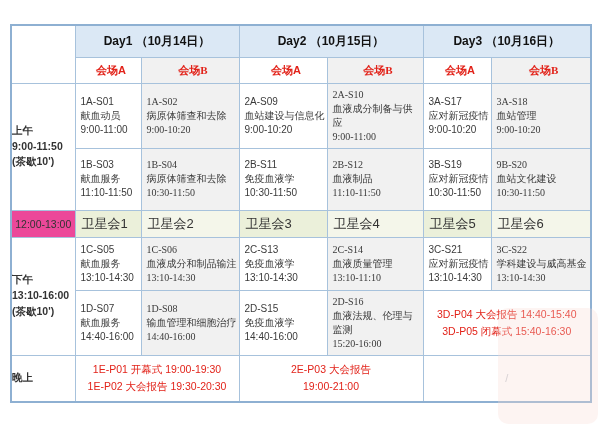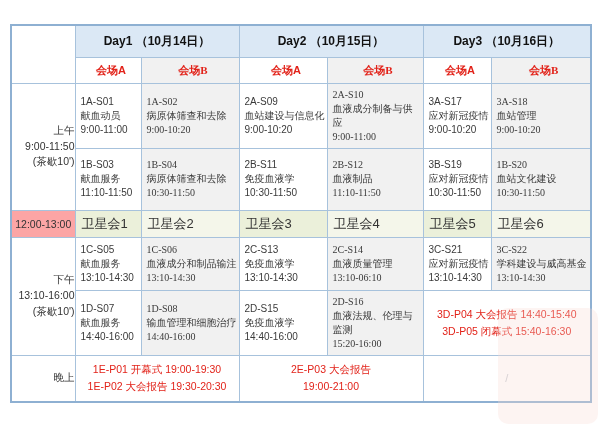--- a/index.html
+++ b/index.html
@@ -11,26 +11,26 @@
     border-collapse:collapse;table-layout:fixed;
     position:absolute;left:10px;top:24px;width:580px;
     border:2px solid #8eb0d2;
     background:#fff;
   }
   td{border:1px solid #a7c2dc;padding:0;vertical-align:middle;overflow:hidden;}
   .day-h{background:#dbe8f5;font-weight:bold;font-size:12px;color:#111;text-align:center;}
   .venue{font-weight:bold;font-size:11px;color:#e2231a;text-align:center;padding:4px 0 4px 6px;background:#fff;}
   .gb{background:#f1f1f1;font-family:Liberation Serif, serif;}
   .corner{background:#fff;}
-  .tl{font-size:10.5px;color:#333;text-align:right;line-height:1.5;background:#fff;}
+  .tl{font-size:10.5px;color:#333;text-align:left;line-height:1.5;background:#fff;font-weight:bold;}
   .sess{font-size:10px;color:#3a3a3a;line-height:1.4;padding:4px 2px 4px 5px;text-align:left;vertical-align:middle;}
   .sess div{white-space:normal;}
   .sat{font-size:13px;color:#333;text-align:left;padding:4px 0 4px 6px;background:#ebf0da;}
   .sat.b{background:#f4f6ea;}
-  .lunch{background:#fca5a5;font-size:10.5px;color:#333;text-align:center;}
+  .lunch{background:#ec4899;font-size:10.5px;color:#333;text-align:center;}
   .red-cell{color:#e2231a;font-size:10.5px;text-align:center;line-height:1.6;background:#fff;margin-left:20px;}
   .slash-cell{color:#c9ced4;font-size:11px;text-align:center;background:#fff;}
   .watermark{
     position:absolute;right:2px;bottom:0;width:100px;height:116px;
     background:rgba(247,217,211,0.30);border-radius:10px;pointer-events:none;z-index:3;
   }
 </style>
 </head>
 <body>
 
@@ -120,21 +120,21 @@
       <div>2B-S12</div>
       <div>血液制品</div>
       <div>11:10-11:50</div>
     </td>
     <td class="sess">
       <div>3B-S19</div>
       <div>应对新冠疫情</div>
       <div>10:30-11:50</div>
     </td>
     <td class="sess gb">
-      <div>1B-S20</div>
+      <div>9B-S20</div>
       <div>血站文化建设</div>
       <div>10:30-11:50</div>
     </td>
   </tr>
 
   <tr style="height:26px">
     <td class="lunch">12:00-13:00</td>
     <td class="sat">卫星会1</td>
     <td class="sat b">卫星会2</td>
     <td class="sat">卫星会3</td>
@@ -160,21 +160,21 @@
       <div>13:10-14:30</div>
     </td>
     <td class="sess">
       <div>2C-S13</div>
       <div>免疫血液学</div>
       <div>13:10-14:30</div>
     </td>
     <td class="sess gb">
       <div>2C-S14</div>
       <div>血液质量管理</div>
-      <div>13:10-06:10</div>
+      <div>13:10-11:10</div>
     </td>
     <td class="sess">
       <div>3C-S21</div>
       <div>应对新冠疫情</div>
       <div>13:10-14:30</div>
     </td>
     <td class="sess gb">
       <div>3C-S22</div>
       <div>学科建设与威高基金</div>
       <div>13:10-14:30</div>

